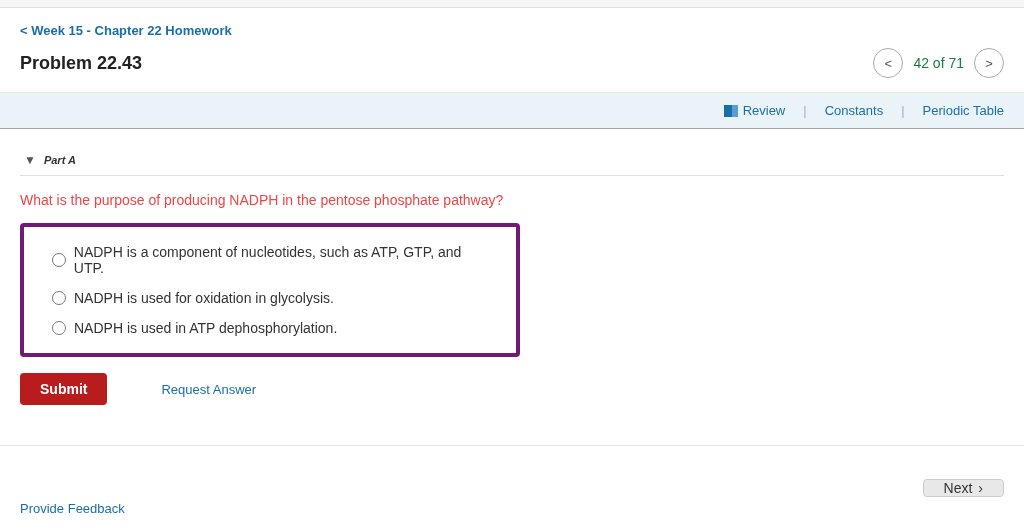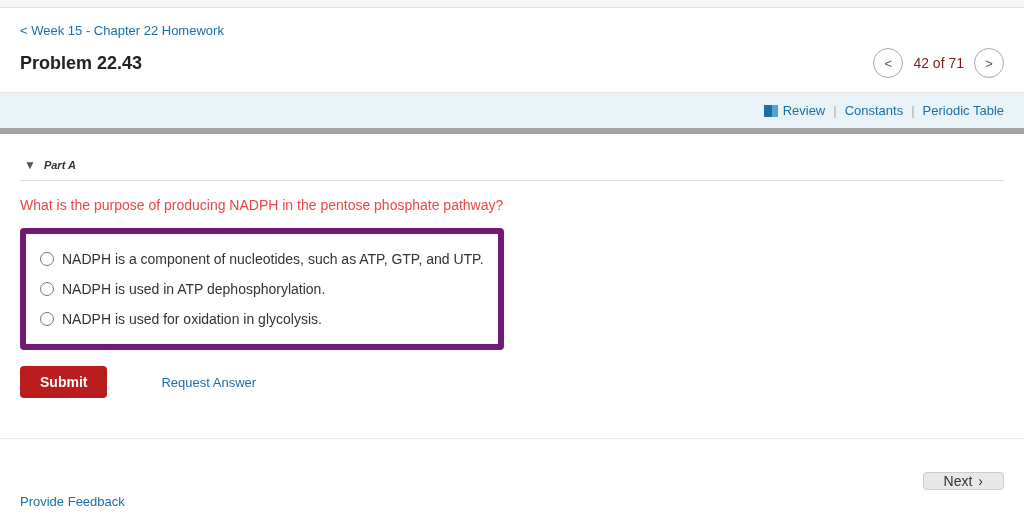--- a/index.html
+++ b/index.html
@@ -9,20 +9,21 @@
       background: #fff;
       color: #333;
     }
     .top-bar {
       height: 8px;
       background: #f5f5f5;
       border-bottom: 1px solid #e0e0e0;
     }
     .breadcrumb-row {
       padding: 14px 20px 6px 20px;
+      font-weight: bold;
     }
     .breadcrumb-link {
       color: #1a6fa8;
       text-decoration: none;
       font-size: 13px;
     }
     .problem-header {
       display: flex;
       align-items: center;
       justify-content: space-between;
@@ -48,31 +49,31 @@
       background: #fff;
       cursor: pointer;
       display: flex;
       align-items: center;
       justify-content: center;
       font-size: 13px;
       color: #555;
     }
     .page-count {
       font-size: 14px;
-      color: #7f1d1d;
+      color: #15803d;
       text-align: center;
     }
     .toolbar-bar {
       background: #eaf4f8;
       padding: 10px 20px;
       display: flex;
       align-items: center;
       justify-content: flex-end;
-      gap: 0;
-      border-bottom: 6px solid #a3a3a3;
+      gap: 10px;
+      border-bottom: 1px solid #a3a3a3;
     }
     .toolbar-item {
       display: flex;
       align-items: center;
       gap: 5px;
       color: #1a6fa8;
       font-size: 13px;
       cursor: pointer;
       text-decoration: none;
     }
@@ -118,23 +119,23 @@
       color: #333;
       font-style: italic;
     }
     .question-text {
       font-size: 14px;
       color: #ef4444;
       margin-bottom: 12px;
       line-height: 1.5;
     }
     .options-box {
-      border: 6px solid #701a75;
+      border: 4px solid #701a75;
       border-radius: 4px;
-      padding: 10px 14px;
+      padding: 10px 28px;
       display: inline-block;
       min-width: 460px;
       max-width: 500px;
     }
     .option-item {
       display: flex;
       align-items: center;
       gap: 8px;
       padding: 7px 0;
       font-size: 14px;
@@ -239,25 +240,25 @@
 
   <div class="question-text">What is the purpose of producing NADPH in the pentose phosphate pathway?</div>
 
   <div class="options-box">
     <label class="option-item">
       <input type="radio" name="answer" style="">
       <span>NADPH is a component of nucleotides, such as ATP, GTP, and UTP.</span>
     </label>
     <label class="option-item">
       <input type="radio" name="answer" style="">
-      <span>NADPH is used in ATP dephosphorylation.</span>
+      <span>NADPH is used for oxidation in glycolysis.</span>
     </label>
     <label class="option-item">
       <input type="radio" name="answer" style="">
-      <span>NADPH is used for oxidation in glycolysis.</span>
+      <span>NADPH is used in ATP dephosphorylation.</span>
     </label>
   </div>
 
   <div class="action-row">
     <button class="submit-btn">Submit</button>
     <a class="request-answer-link" href="#">Request Answer</a>
   </div>
 </div>
 
 <div class="footer-bar">

